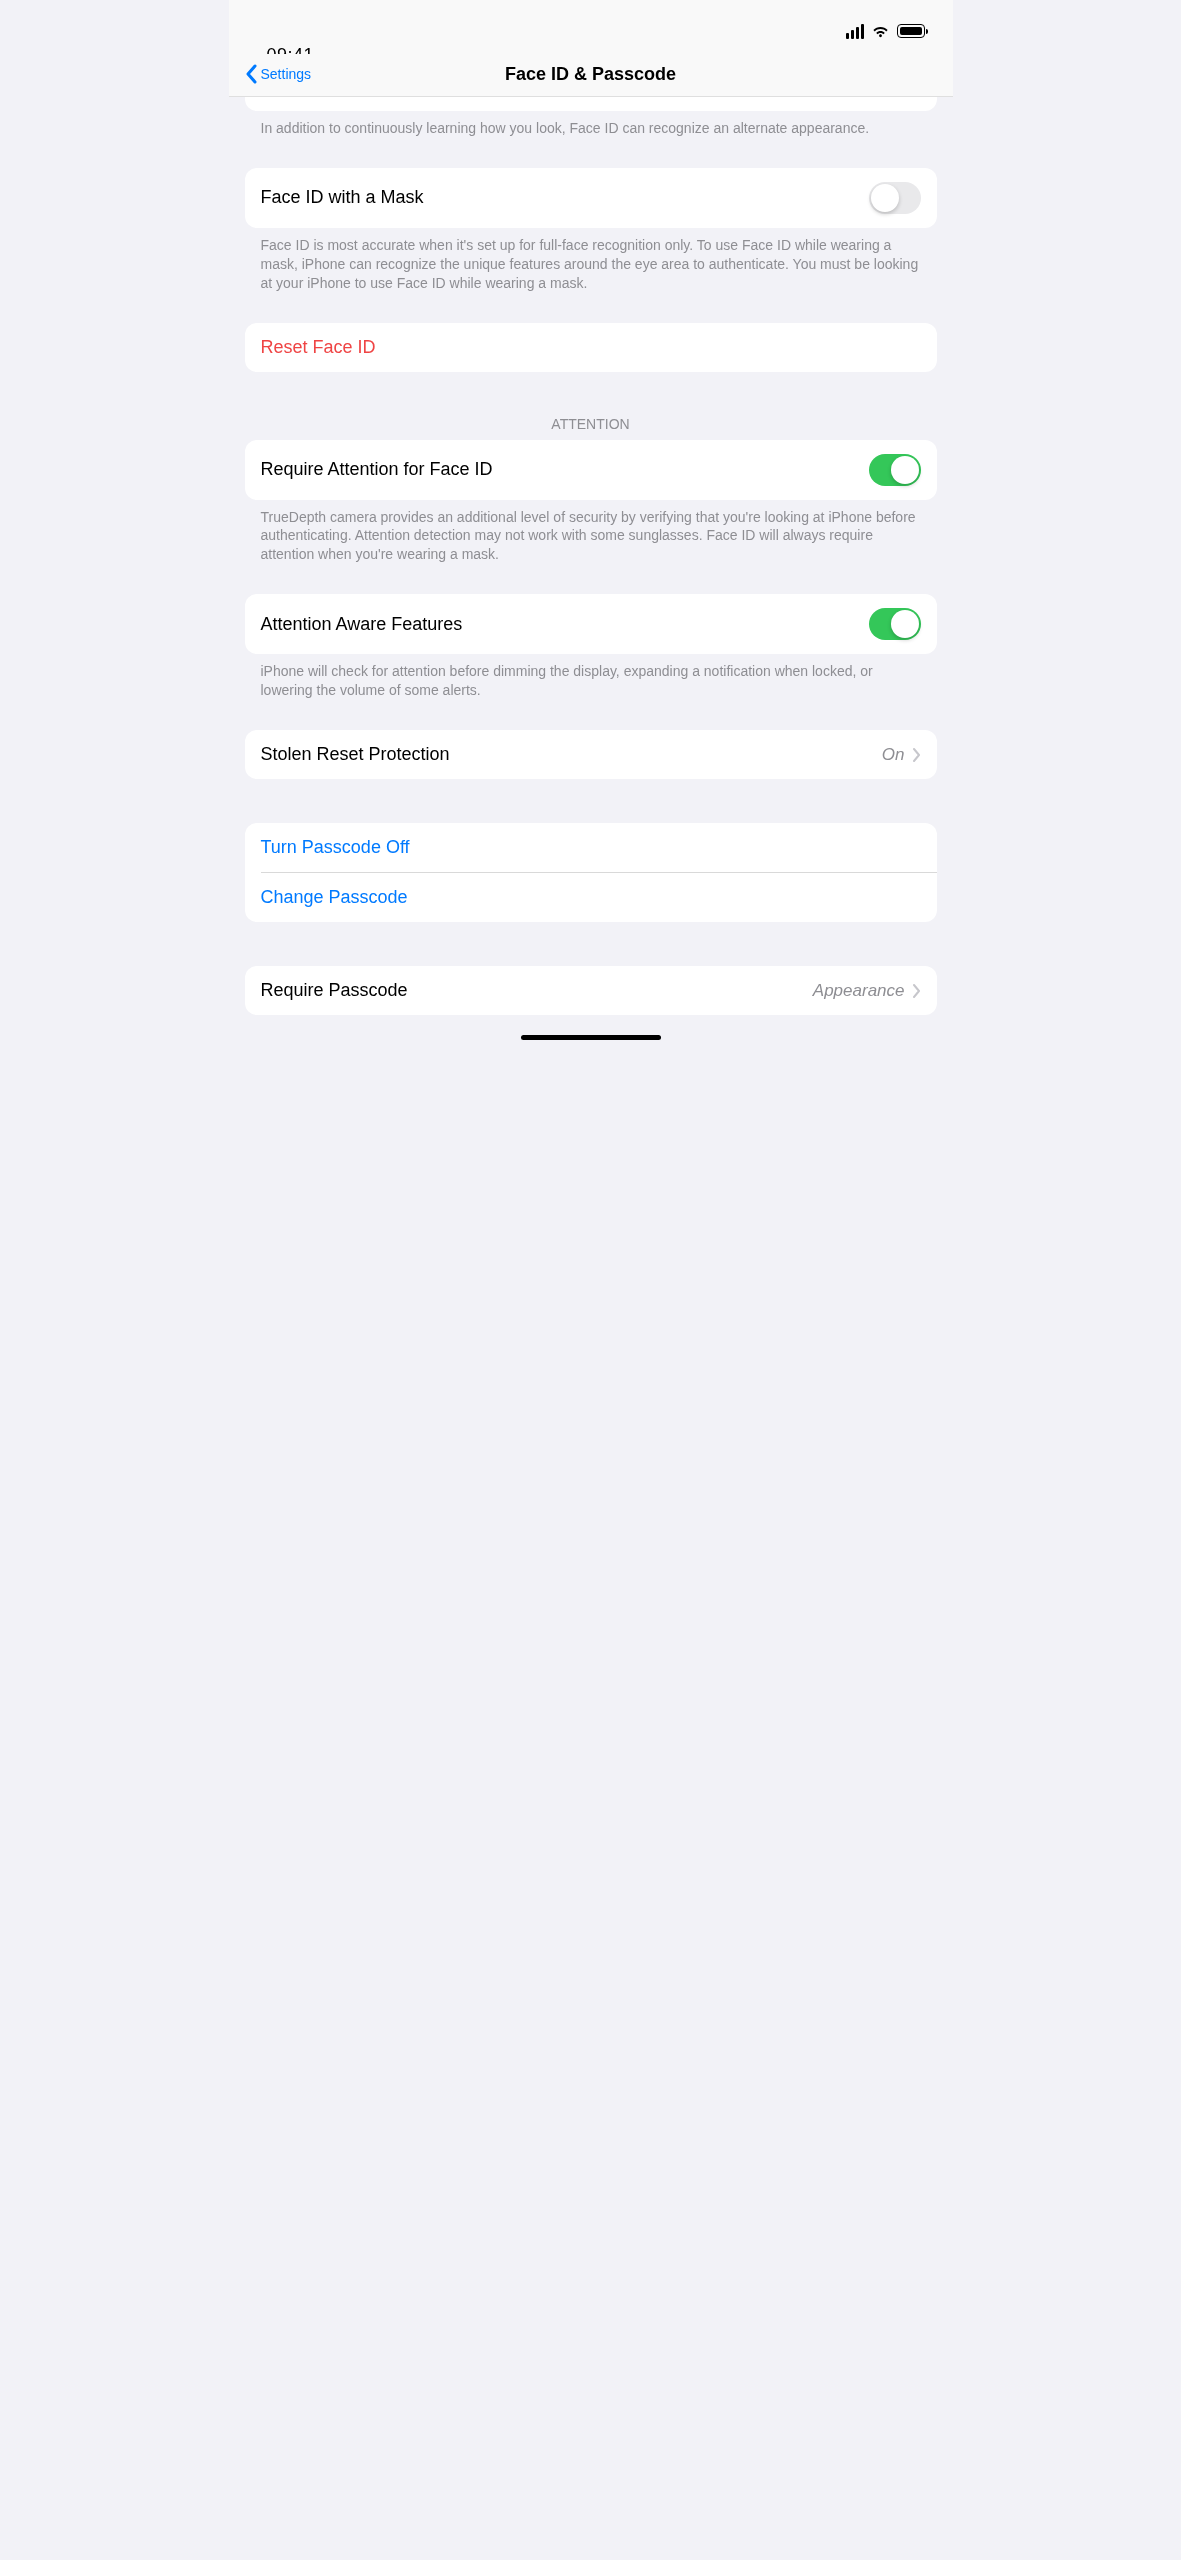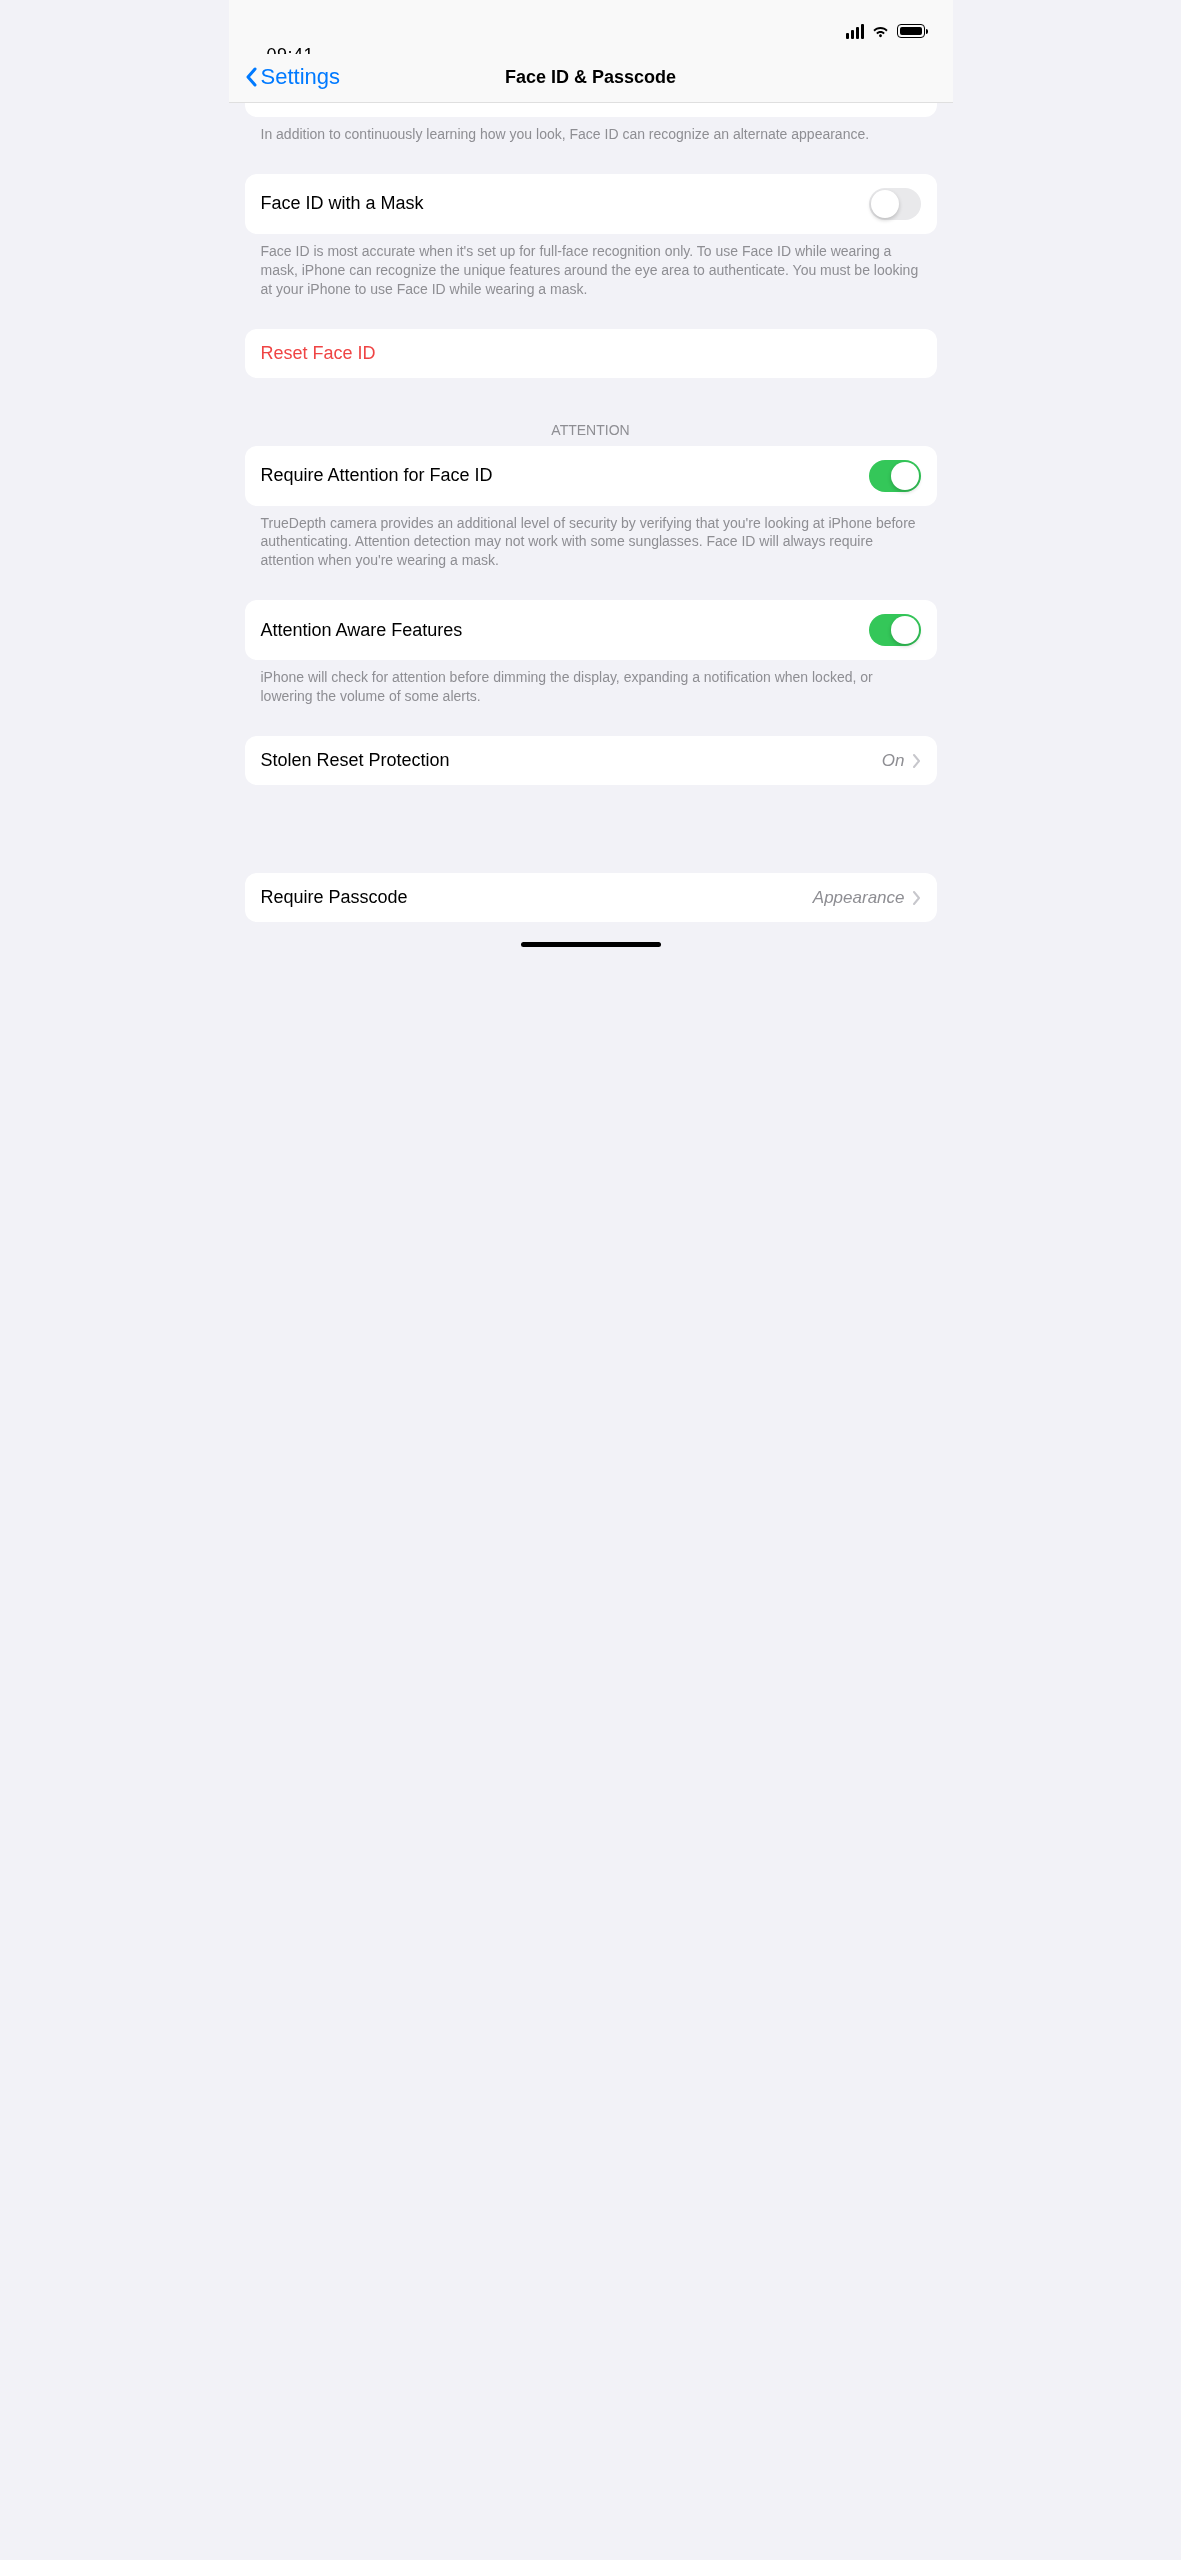--- a/index.html
+++ b/index.html
@@ -80,21 +80,21 @@
       align-items: center;
       padding: 10px 16px 12px;
       background: #f9f9f9;
       border-bottom: 0.5px solid rgba(0,0,0,0.1);
       position: relative;
     }
     .back-button {
       display: flex;
       align-items: center;
       color: #007aff;
-      font-size: 22px;
+      font-size: 14px;
       gap: 4px;
       cursor: pointer;
       text-align: right;
     }
     .chevron-back {
       width: 12px;
       height: 20px;
     }
     .nav-title {
       position: absolute;
@@ -304,20 +304,28 @@
         <span class="cell-value">On</span>
         <svg class="chevron-right" viewBox="0 0 8 14" fill="none" stroke="#c7c7cc" stroke-width="2" stroke-linecap="round" stroke-linejoin="round">
           <path d="M1 1l5 6-5 6"></path>
         </svg>
       </div>
     </div>
   </div>
 
   <div class="spacer-lg"></div>
 
+  <div class="cell-group">
+    <div class="cell">
+      <span class="cell-label blue">Turn Passcode Off</span>
+    </div>
+    <div class="cell">
+      <span class="cell-label blue">Change Passcode</span>
+    </div>
+  </div>
 
   <div class="spacer-lg"></div>
 
   <div class="cell-group">
     <div class="cell">
       <span class="cell-label">Require Passcode</span>
       <div class="cell-trail">
         <span class="cell-value">Appearance</span>
         <svg class="chevron-right" viewBox="0 0 8 14" fill="none" stroke="#c7c7cc" stroke-width="2" stroke-linecap="round" stroke-linejoin="round">
           <path d="M1 1l5 6-5 6"></path>

